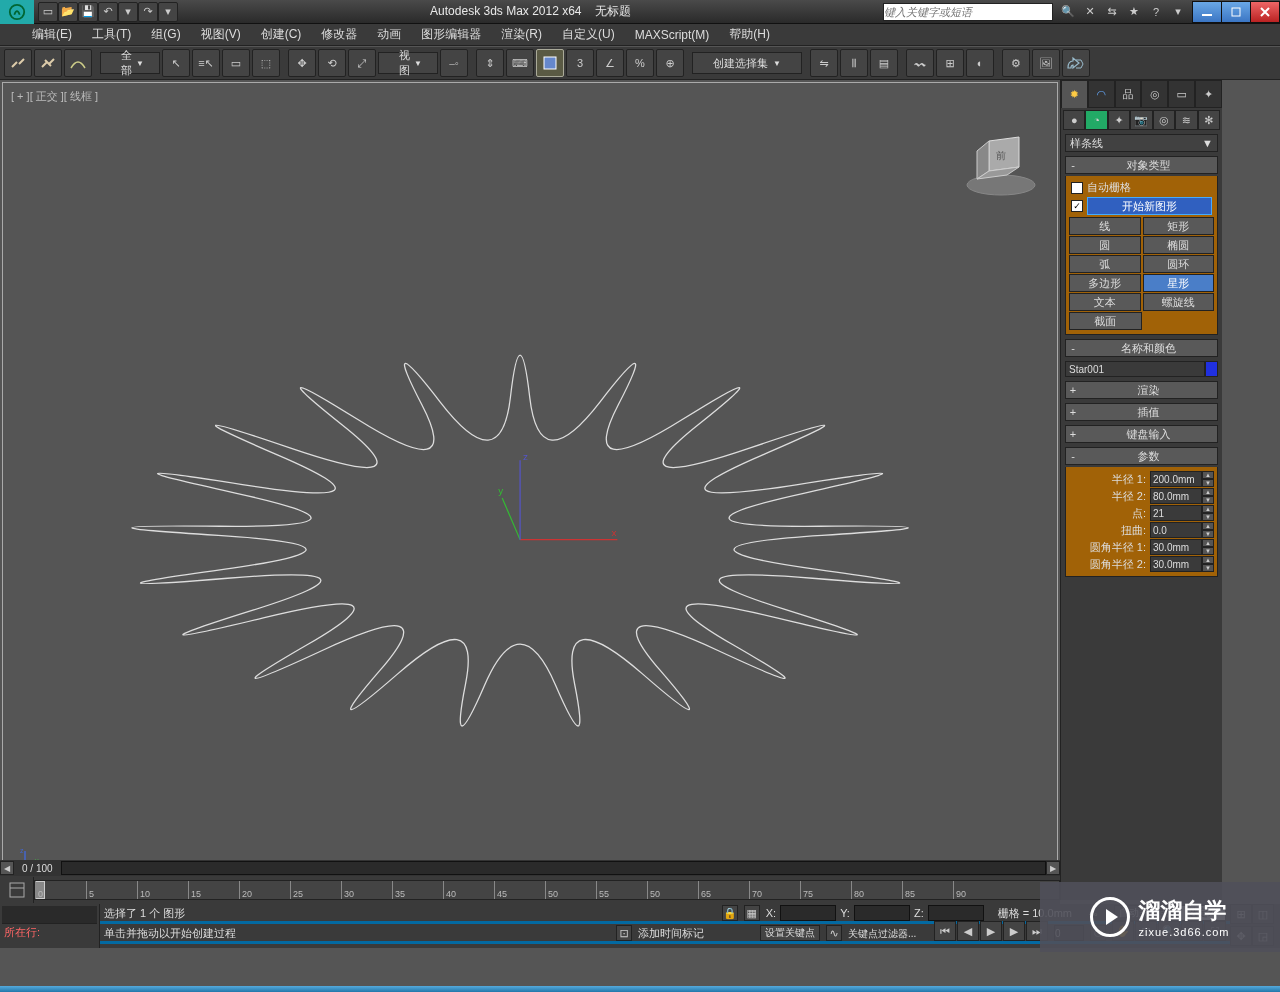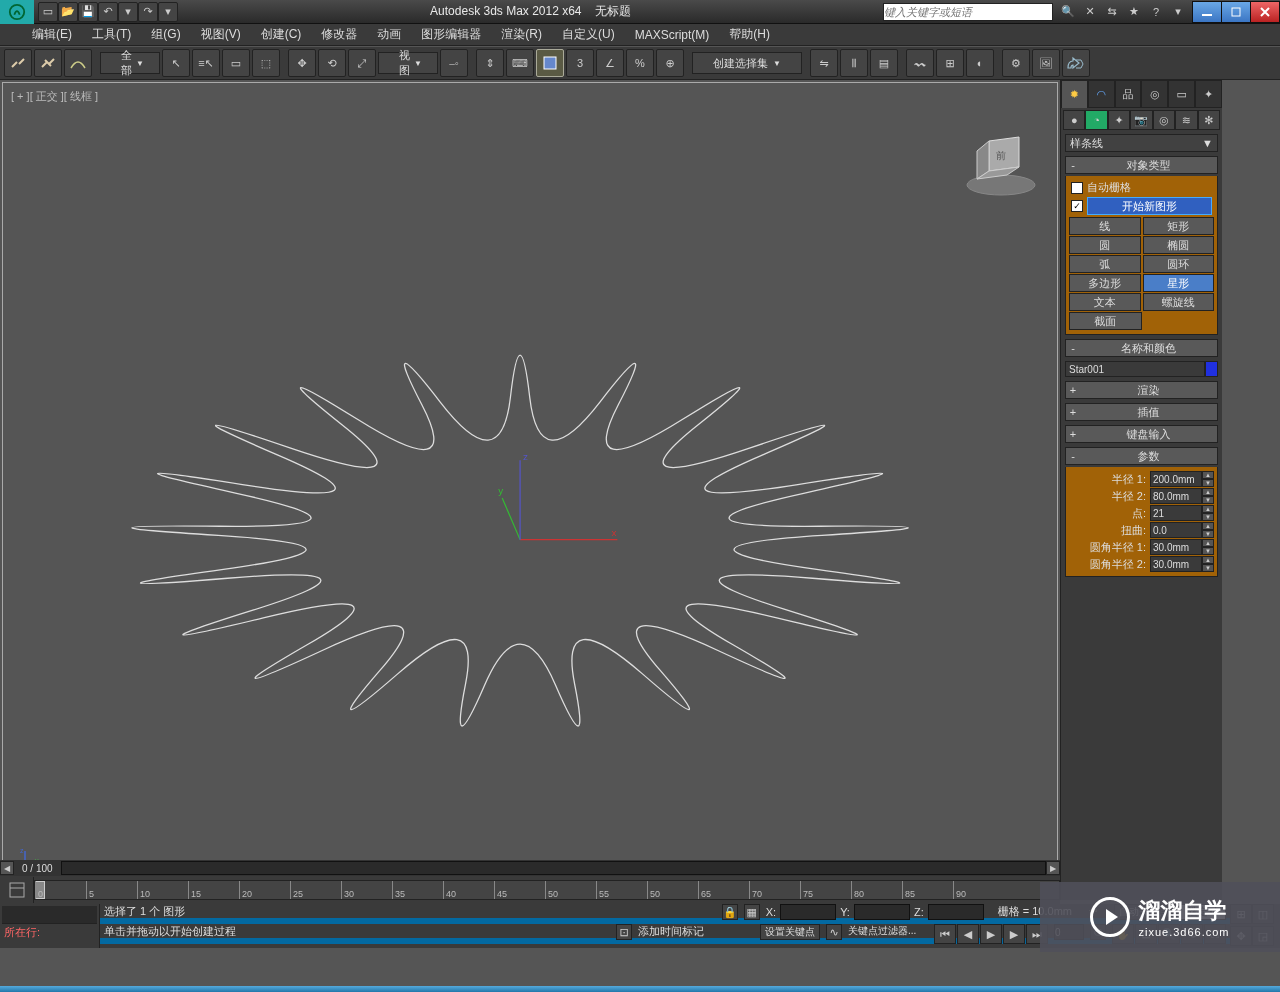--- a/index.html
+++ b/index.html
@@ -80,21 +80,21 @@
 .timeline { height: 28px; background:#3a3a3a; display:flex; align-items:center;}
 .time-key { width:34px; height:26px; display:flex;align-items:center;justify-content:center; border-right:1px solid #222;}
 .ruler { flex:1; height:20px; background:#444; position:relative; border:1px solid #222;}
 .ruler .tick { position:absolute; bottom:0; border-left:1px solid #888; font-size:9px; color:#bbb; padding-left:2px; height:100%; display:flex; align-items:flex-end;}
 .time-slider { position:absolute; left:0; top:0; width:10px; height:100%; background:#888; border:1px solid #ccc;}
 
 
 .status { height:44px; background:#3a3a3a; display:flex;}
 .status-left { width:100px; border-right:1px solid #222; padding:2px;}
 .status-mid { flex:1; display:flex; flex-direction:column;}
-.prompt-row { height:20px; display:flex; align-items:flex-start; border-bottom:6px solid #0369a1; padding:0 4px; gap:6px;}
+.prompt-row { height:20px; display:flex; align-items:flex-end; border-bottom:3px solid #0369a1; padding:0 4px; gap:6px;}
 .prompt-txt { flex:1; color:#ddd; font-size:11px;}
 .lock { width:16px;height:16px; display:flex;align-items:center;justify-content:center; border:1px solid #222; background:#444;}
 .xyz { display:flex; gap:4px; align-items:center;}
 .xyz .lbl{color:#ddd;}
 .xyz input { width:56px; height:16px; background:#2a2a2a; border:1px solid #111; color:#ddd; font-size:10px;}
 .grid-txt { color:#ddd; font-size:11px; margin-left:8px;}
 .addtime { width:80px; color:#ddd; font-size:11px;}
 .auto-key { width:60px; height:16px; background:#444; border:1px solid #222; text-align:center; font-size:10px; color:#ddd;}
 .sel-obj { width:46px; height:16px; background:#eee; border:1px solid #222; font-size:10px; color:#222; text-align:center;}
 .play-btns { display:flex; gap:1px;}

